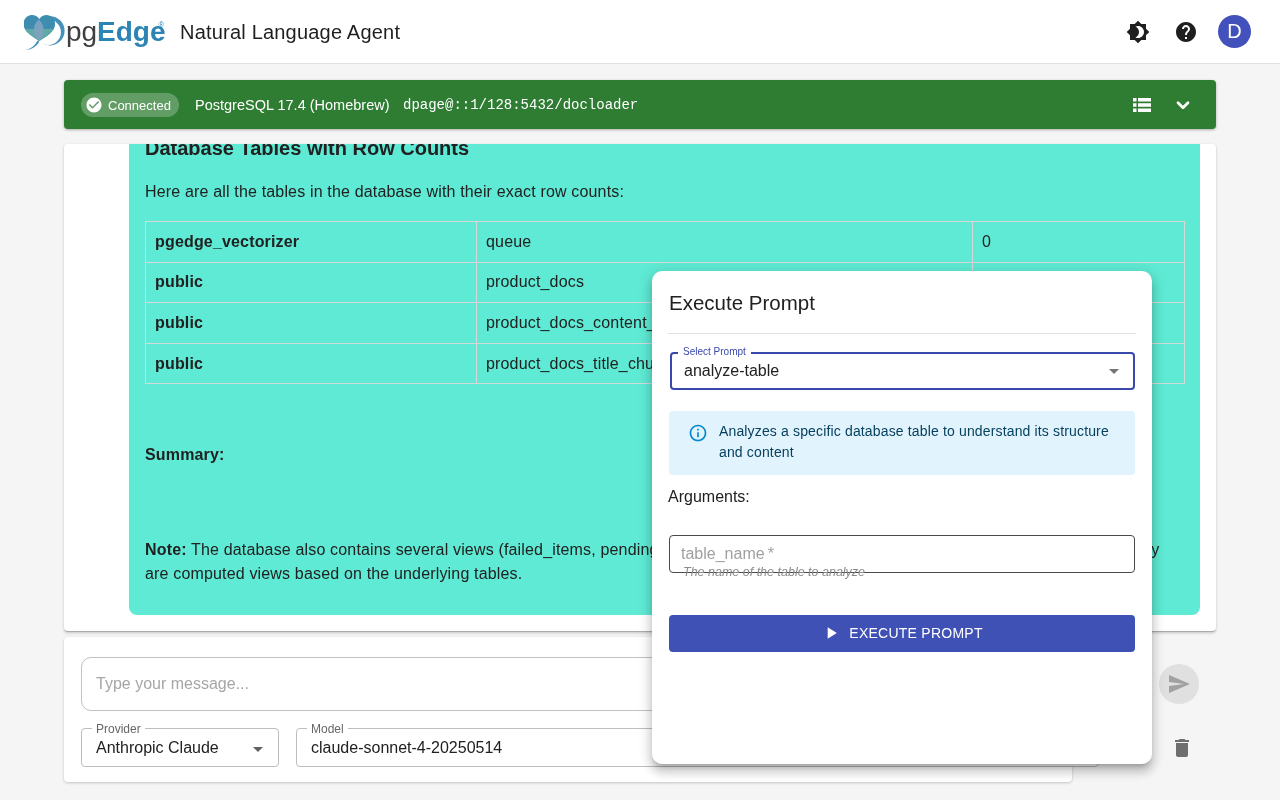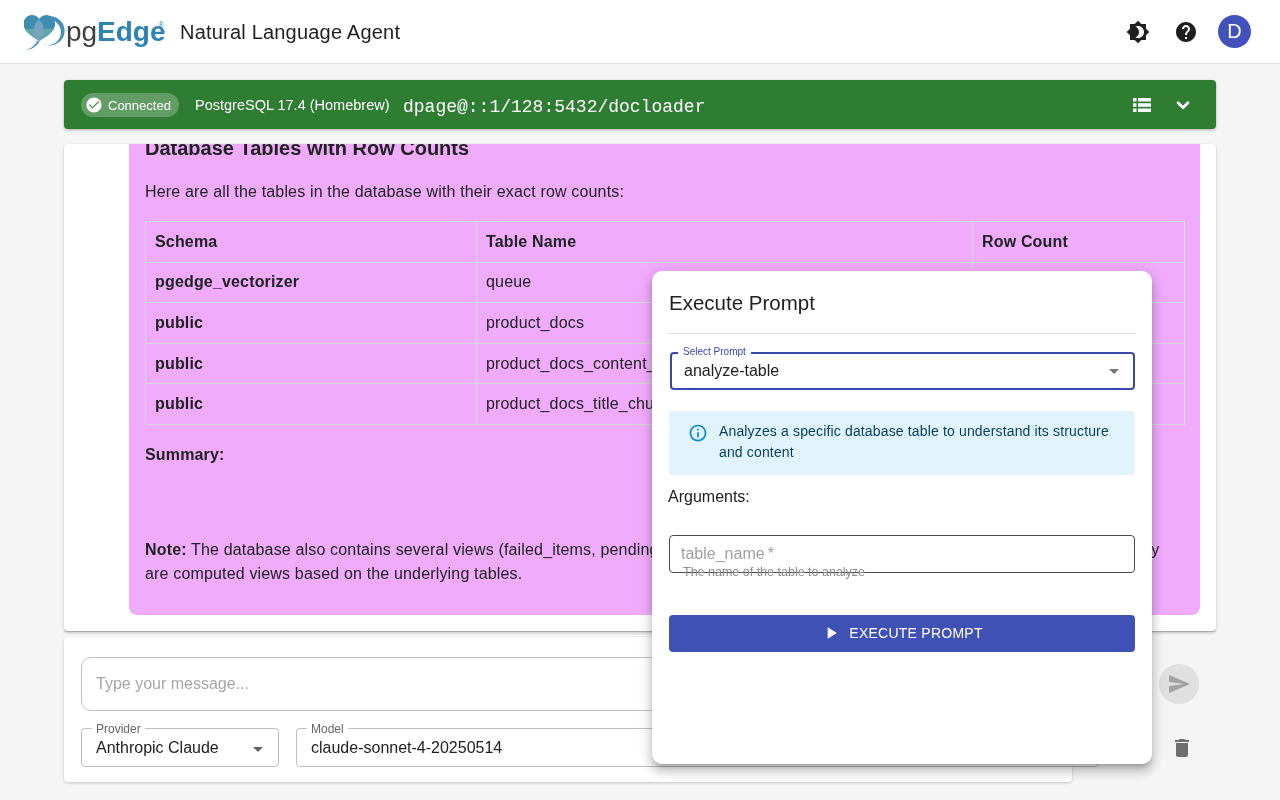--- a/index.html
+++ b/index.html
@@ -16,27 +16,27 @@
   background:#4351bc; color:#fff; font-size:20px; display:flex; align-items:center; justify-content:center; }
 
 
 #gbar { position:absolute; left:64px; top:80px; width:1152px; height:49px; background:#2e7d32;
   border-radius:4px; box-shadow:0 1px 3px rgba(0,0,0,0.3); z-index:4; }
 #chip { position:absolute; left:17px; top:13px; height:24px; border-radius:12px;
   background:rgba(255,255,255,0.25); display:flex; align-items:center; padding:0 8px 0 4px;justify-content:flex-end; }
 #chip svg { width:18px; height:18px; margin-right:5px; }
 #chip span { color:#fff; font-size:13px; }
 #pgtext { position:absolute; left:131px; top:16px; color:#fff; font-size:14.5px; line-height:18px; }
-#monotext { position:absolute; left:339px; top:17px; color:#fff; font-size:18px; font-family:"Liberation Mono", monospace; }
+#monotext { position:absolute; left:339px; top:17px; color:#fff; font-size:14px; font-family:"Liberation Mono", monospace; }
 .gicon { position:absolute; top:12.5px; width:24px; height:24px; color:#fff; }
 
 
 #chatpanel { position:absolute; left:64px; top:144px; width:1152px; height:488px; background:#fff;
   border-radius:4px; border-bottom:1px solid #aaa; box-shadow:0 1px 3px rgba(0,0,0,0.2); overflow:hidden; z-index:1; }
-#msgcard { position:absolute; left:65px; top:-26px; width:1071px; height:497px; background:#f0abfc; border-radius:8px; }
+#msgcard { position:absolute; left:65px; top:-26px; width:1071px; height:497px; background:#5eead4; border-radius:8px; }
 #msgcard h3 { position:absolute; left:16px; top:19px; font-size:20px; font-weight:bold; color:#212121; line-height:23px; }
 #p1 { position:absolute; left:16px; top:62px; font-size:16px; color:#212121; line-height:23px; letter-spacing:0.165px; }
 #dbtable { position:absolute; left:16px; top:103px; width:1039px; border-collapse:collapse;
   font-size:16px; color:#212121; table-layout:fixed; letter-spacing:0.165px; }
 #dbtable th, #dbtable td { border:1px solid #d8d8d8; padding:0 0 0 9px; height:40.6px; text-align:left;
   font-weight:normal; overflow:hidden; white-space:nowrap; }
 #dbtable th { font-weight:bold; }
 #dbtable td.sch { font-weight:bold; }
 #summary { position:absolute; left:16px; top:324.5px; font-size:16px; font-weight:bold; color:#212121; line-height:23px; letter-spacing:0.165px; }
 #blist { position:absolute; left:34px; top:352px; font-size:16px; color:#212121; letter-spacing:0.165px; }
@@ -65,21 +65,21 @@
 #dselect { position:absolute; left:18px; top:352px; width:465px; height:38px; border:2px solid #3949ab; border-radius:4px; }
 #dselect .lab { position:absolute; left:6px; top:-8px; font-size:10px; color:#3949ab; background:#fff; padding:0 5px; }
 #dselect .val { position:absolute; left:12px; top:8px; font-size:16px; color:#212121; }
 #dselect svg { position:absolute; right:7px; top:5px; width:24px; height:24px; color:#757575; }
 #dalert { position:absolute; left:17px; top:411px; width:466px; height:64px; background:#e1f3fc; border-radius:4px; }
 #dalert svg { position:absolute; left:19px; top:12px; width:20px; height:20px; color:#0288d1; }
 #dalert .atext { position:absolute; left:50px; top:10px; font-size:14px; color:#07415f; line-height:20.5px; letter-spacing:0.15px; }
 #dargs { position:absolute; left:16px; top:490px; font-size:16px; color:#212121; }
 #dinput { position:absolute; left:17px; width:466px; height:38px; border:1px solid #4a4a4a; border-radius:4px; }
 #dinput span { position:absolute; left:11px; top:9px; font-size:16px; color:#a0a0a0; }
-#dhelper { position:absolute; left:31px; top:294px; font-size:12.5px; color:#8a8a8a; }
+#dhelper { position:absolute; left:31px; top:294px; font-size:12.5px; color:#8a8a8a;font-style:italic; }
 #dbutton { position:absolute; left:17px; top:344px; width:466px; height:36.5px; background:#3f51b5; border-radius:4px;
   display:flex; align-items:center; justify-content:center; color:#fff; }
 #dbutton svg { width:20px; height:20px; margin-right:8px; }
 #dbutton span { font-size:14px; font-weight:500; letter-spacing:0.25px; }
 
 
 #dialog > * { }
 </style>
 </head>
 <body>
@@ -133,25 +133,20 @@
   <div id="msgcard">
     <h3>Database Tables with Row Counts</h3>
     <div id="p1">Here are all the tables in the database with their exact row counts:</div>
     <table id="dbtable">
       <colgroup>
           <col style="width:331px">
           <col style="width:496px">
           <col style="width:212px">
         </colgroup>
       <tbody>
-          <tr>
-            <th>Schema</th>
-            <th>Table Name</th>
-            <th>Row Count</th>
-          </tr>
       <tr>
             <td class="sch">pgedge_vectorizer</td>
             <td>queue</td>
             <td>0</td>
           </tr>
       <tr>
             <td class="sch">public</td>
             <td>product_docs</td>
             <td>176</td>
           </tr>

